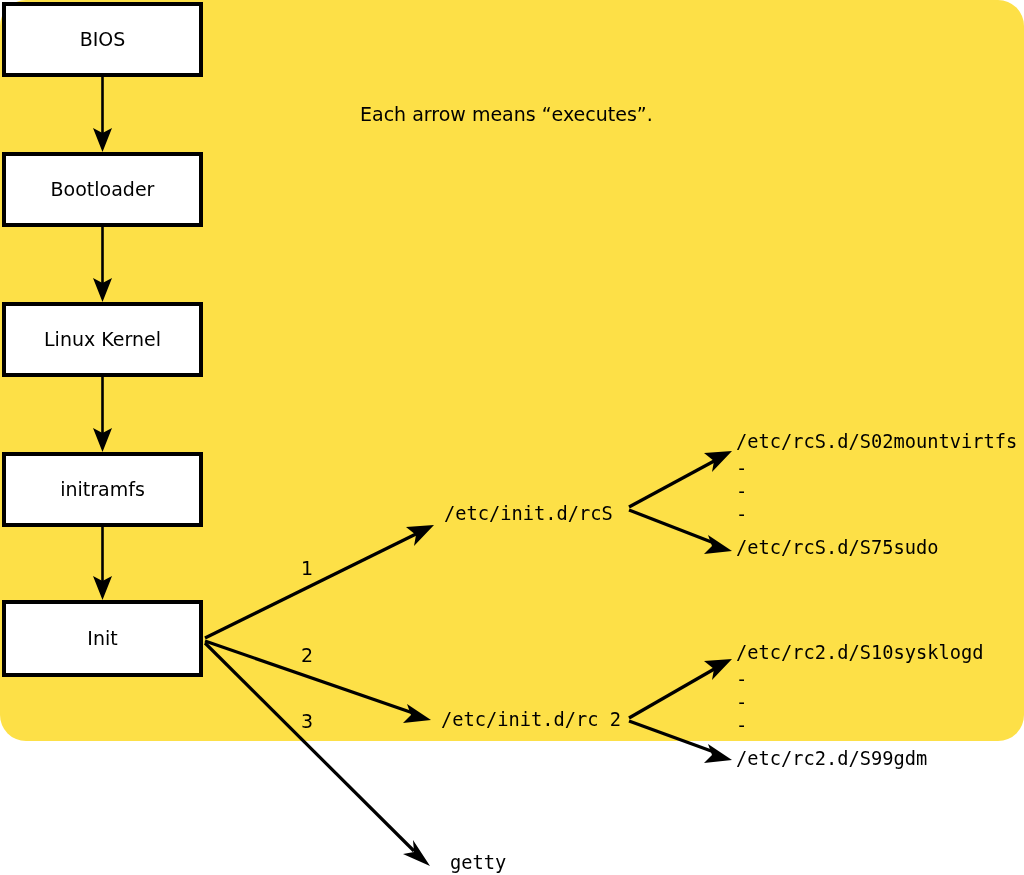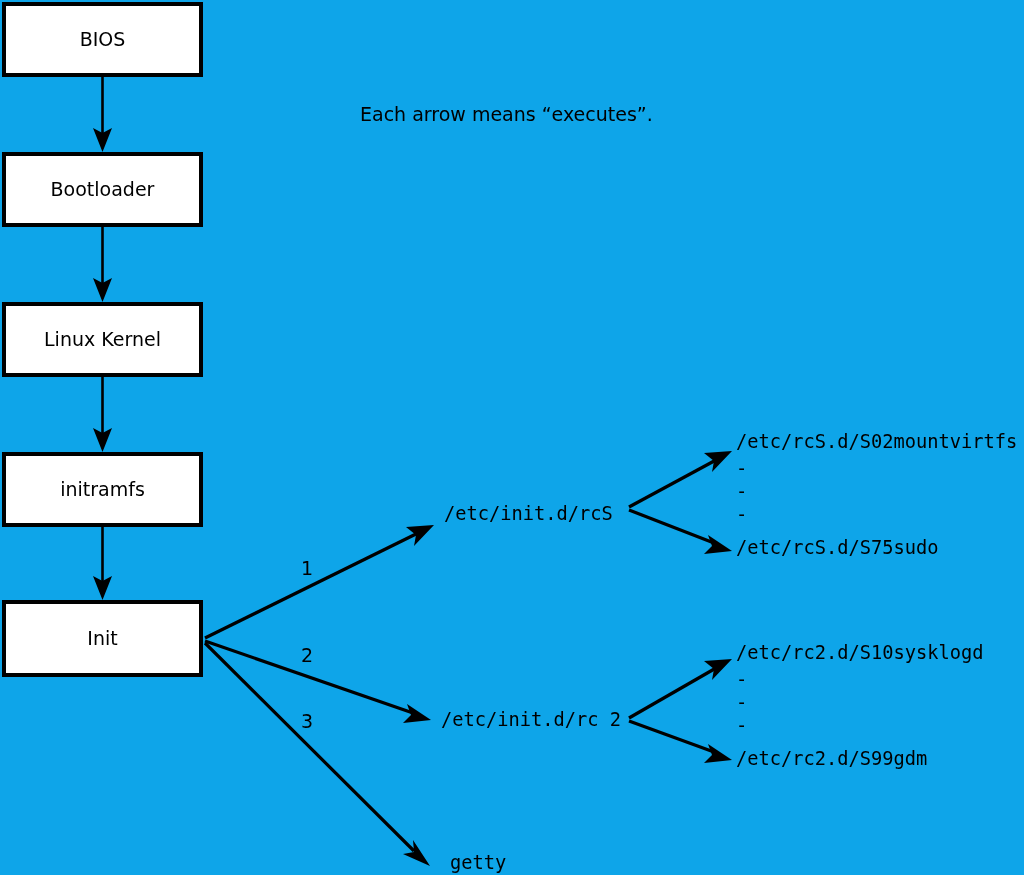--- a/index.html
+++ b/index.html
@@ -9,22 +9,23 @@
   }
   body {
     width: 1024px;
     height: 875px;
     overflow: hidden;
     font-family: "DejaVu Sans", sans-serif;
   }
   #diagram-root {
     position: relative;
     width: 1024px;
-    height: 875px;
-    background: #0ea5e9;
+    height: 741px;
+    background: #fde047;
+    border-radius: 26px;
   }
   svg#boot-diagram {
     display: block;
     width: 1024px;
     height: 875px;
   }
   .node-box {
     fill: #ffffff;
     stroke: #000000;
     stroke-width: 4;

